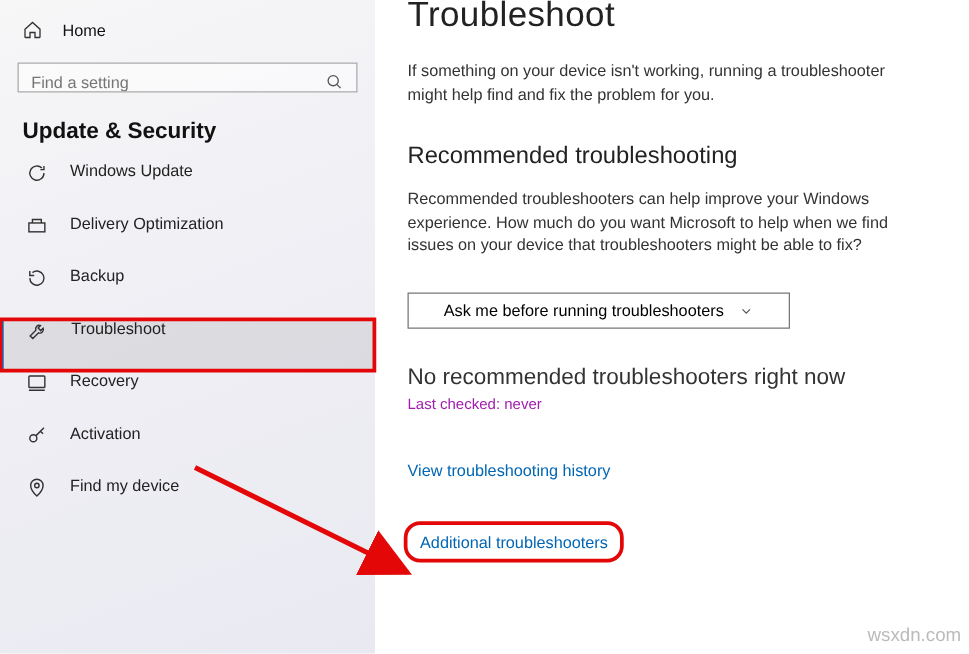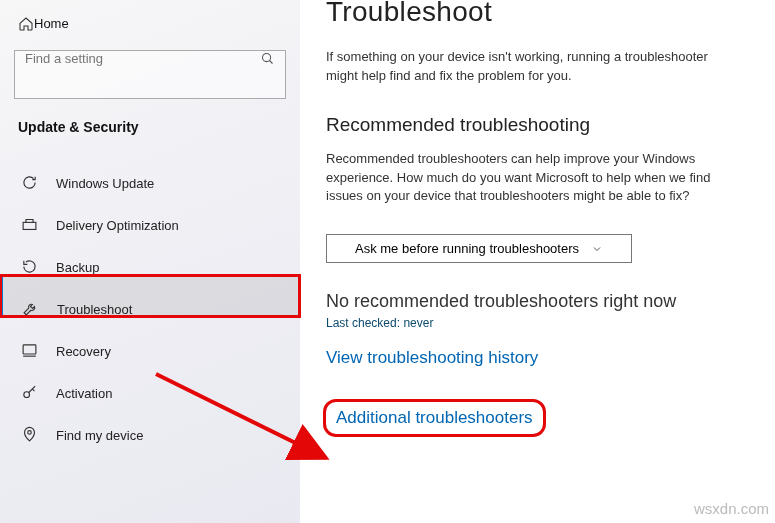--- a/index.html
+++ b/index.html
@@ -1,38 +1,38 @@
 <!DOCTYPE html>
 <html><head>
 <meta charset="utf-8">
 <style>
   * { box-sizing: border-box; margin: 0; padding: 0; font-family: "Segoe UI", -apple-system, sans-serif; }
   body { width: 775px; height: 523px; background: #fff; overflow: hidden; display: flex; }
   .sidebar { width: 300px; height: 100%; background: linear-gradient(160deg, #f7f7f8 0%, #f0f0f5 40%, #e9e9f1 100%); padding-top: 6px; }
-  .home-row { display: flex; align-items: flex-start; padding: 10px 18px; cursor: default; }
+  .home-row { display: flex; align-items: center; gap: 16px; padding: 10px 18px; cursor: default; }
   .home-row .label { font-size: 13px; color: #111; }
   .search-wrap { padding: 8px 14px 14px; }
-  .search-box { display: flex; align-items: flex-start; height: 49px; border: 1px solid #aaa; background: rgba(255,255,255,0.5); }
+  .search-box { display: flex; align-items: flex-end; height: 24px; border: 1px solid #aaa; background: rgba(255,255,255,0.5); }
   .search-input { flex: 1; border: none; background: transparent; font-size: 13px; color: #666; padding: 0 10px; outline: none; }
   .search-icon { width: 36px; text-align: center; color: #555; }
-  .section-title { font-size: 14px; font-weight: 600; padding: 6px 18px 14px; color: #111; }
+  .section-title { font-size: 18px; font-weight: 600; padding: 6px 18px 14px; color: #111; }
   .nav { list-style: none; }
-  .nav-item { display: flex; align-items: flex-end; gap: 18px; height: 42px; padding: 0 18px; font-size: 13px; color: #222; cursor: default; border-left: 2px solid transparent; }
+  .nav-item { display: flex; align-items: flex-start; gap: 18px; height: 42px; padding: 0 18px; font-size: 13px; color: #222; cursor: default; border-left: 2px solid transparent; }
   .nav-item.active { background: rgba(0,0,0,0.08); border-left: 3px solid #0078D4; }
   .nav-item .icon { width: 18px; height: 18px; flex-shrink: 0; display:flex; align-items:center; justify-content:center; }
   .highlight-red { outline: 3px solid #E30707; outline-offset: -2px; position: relative; }
   .content { flex: 1; padding: 0 26px; background: #fff; }
   .page-title { font-size: 28px; font-weight: 350; color: #222; margin-top: -4px; margin-bottom: 20px; letter-spacing: 0.3px; }
   .body-text { font-size: 13px; color: #333; line-height: 1.45; max-width: 400px; margin-bottom: 28px; }
   .sub-heading { font-size: 19px; font-weight: 400; color: #222; margin-bottom: 14px; margin-top: 22px; }
   .dropdown { display: inline-flex; align-items: center; justify-content: space-between; border: 1px solid #777; padding: 6px 28px; font-size: 13px; min-width: 286px; margin-bottom: 28px; cursor: default; }
   .chev { margin-left: 12px; color: #555; }
   .status-line { font-size: 18px; color: #333; margin-bottom: 4px; }
-  .last-checked { font-size: 12px; color: #0c4a6e; margin-bottom: 18px; }
-  .link { color: #0066B4; font-size: 17px; cursor: pointer; display: inline-block; }
+  .last-checked { font-size: 12px; color: #a21caf; margin-bottom: 38px; }
+  .link { color: #0066B4; font-size: 13px; cursor: pointer; display: inline-block; }
   .link-row-1 { margin-bottom: 34px; }
   .link-highlight { outline: 3px solid #E30707; padding: 6px 10px; border-radius: 10px; }
   .arrow-svg { position: absolute; left: 150px; top: 368px; pointer-events: none; }
   .watermark { position: absolute; right: 6px; bottom: 6px; font-size: 15px; color: #bbb; }
   svg { display: block; }
 </style>
 </head>
 <body>
 
 <div class="sidebar">

